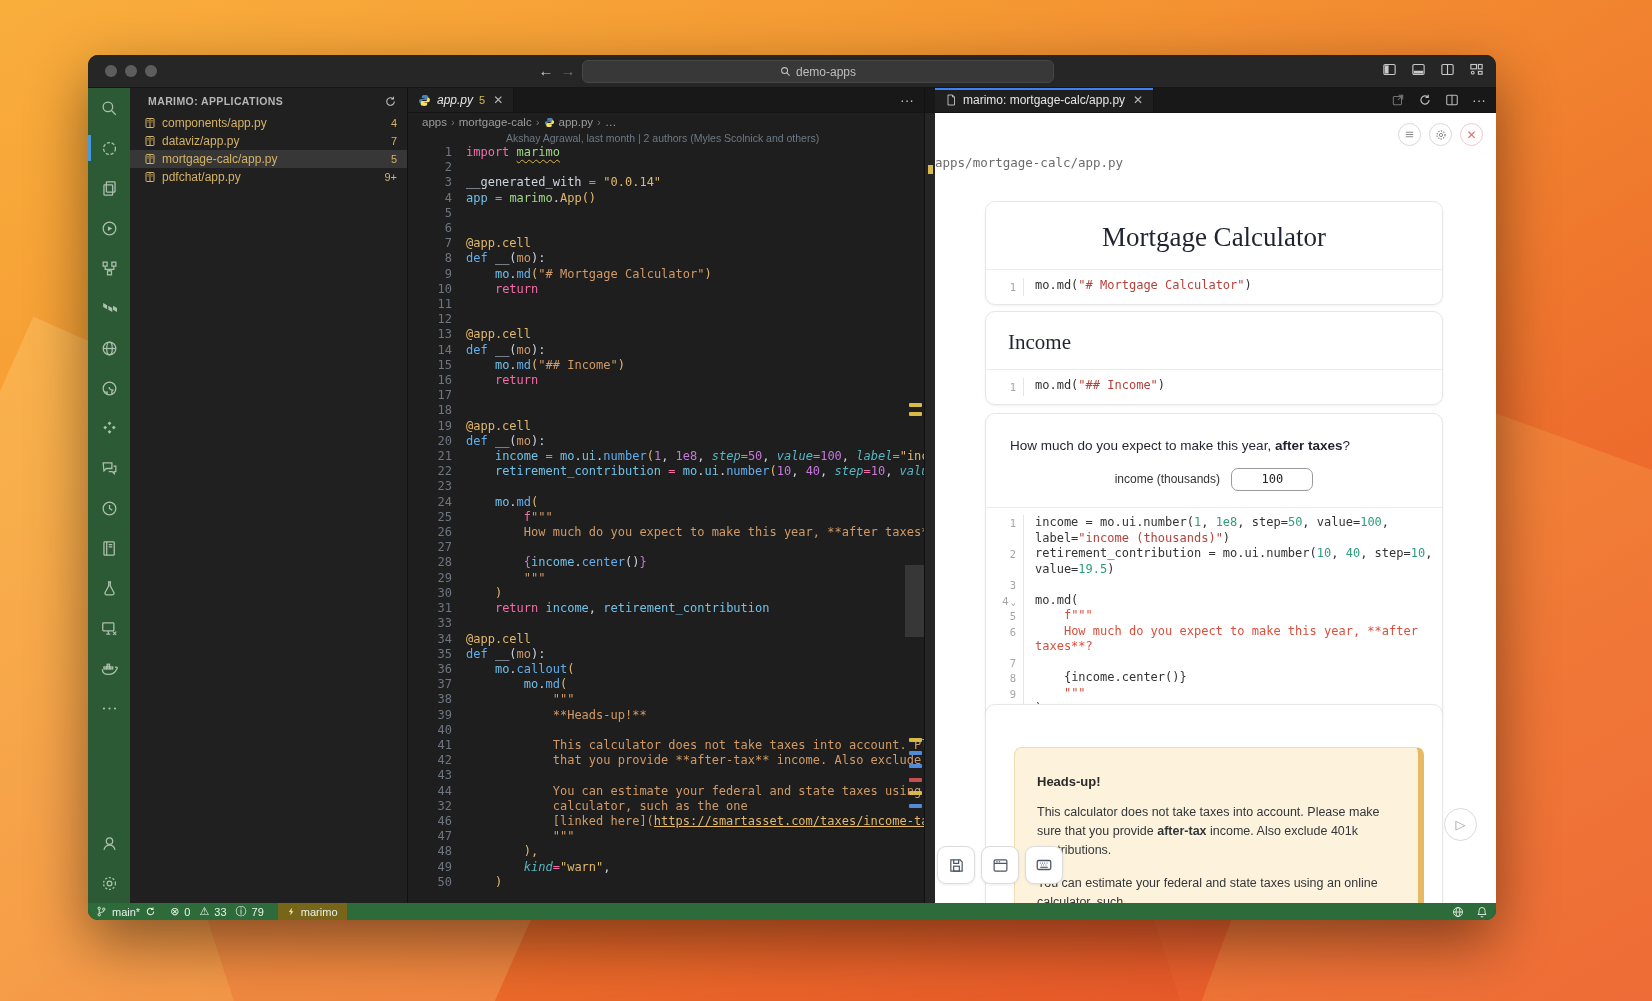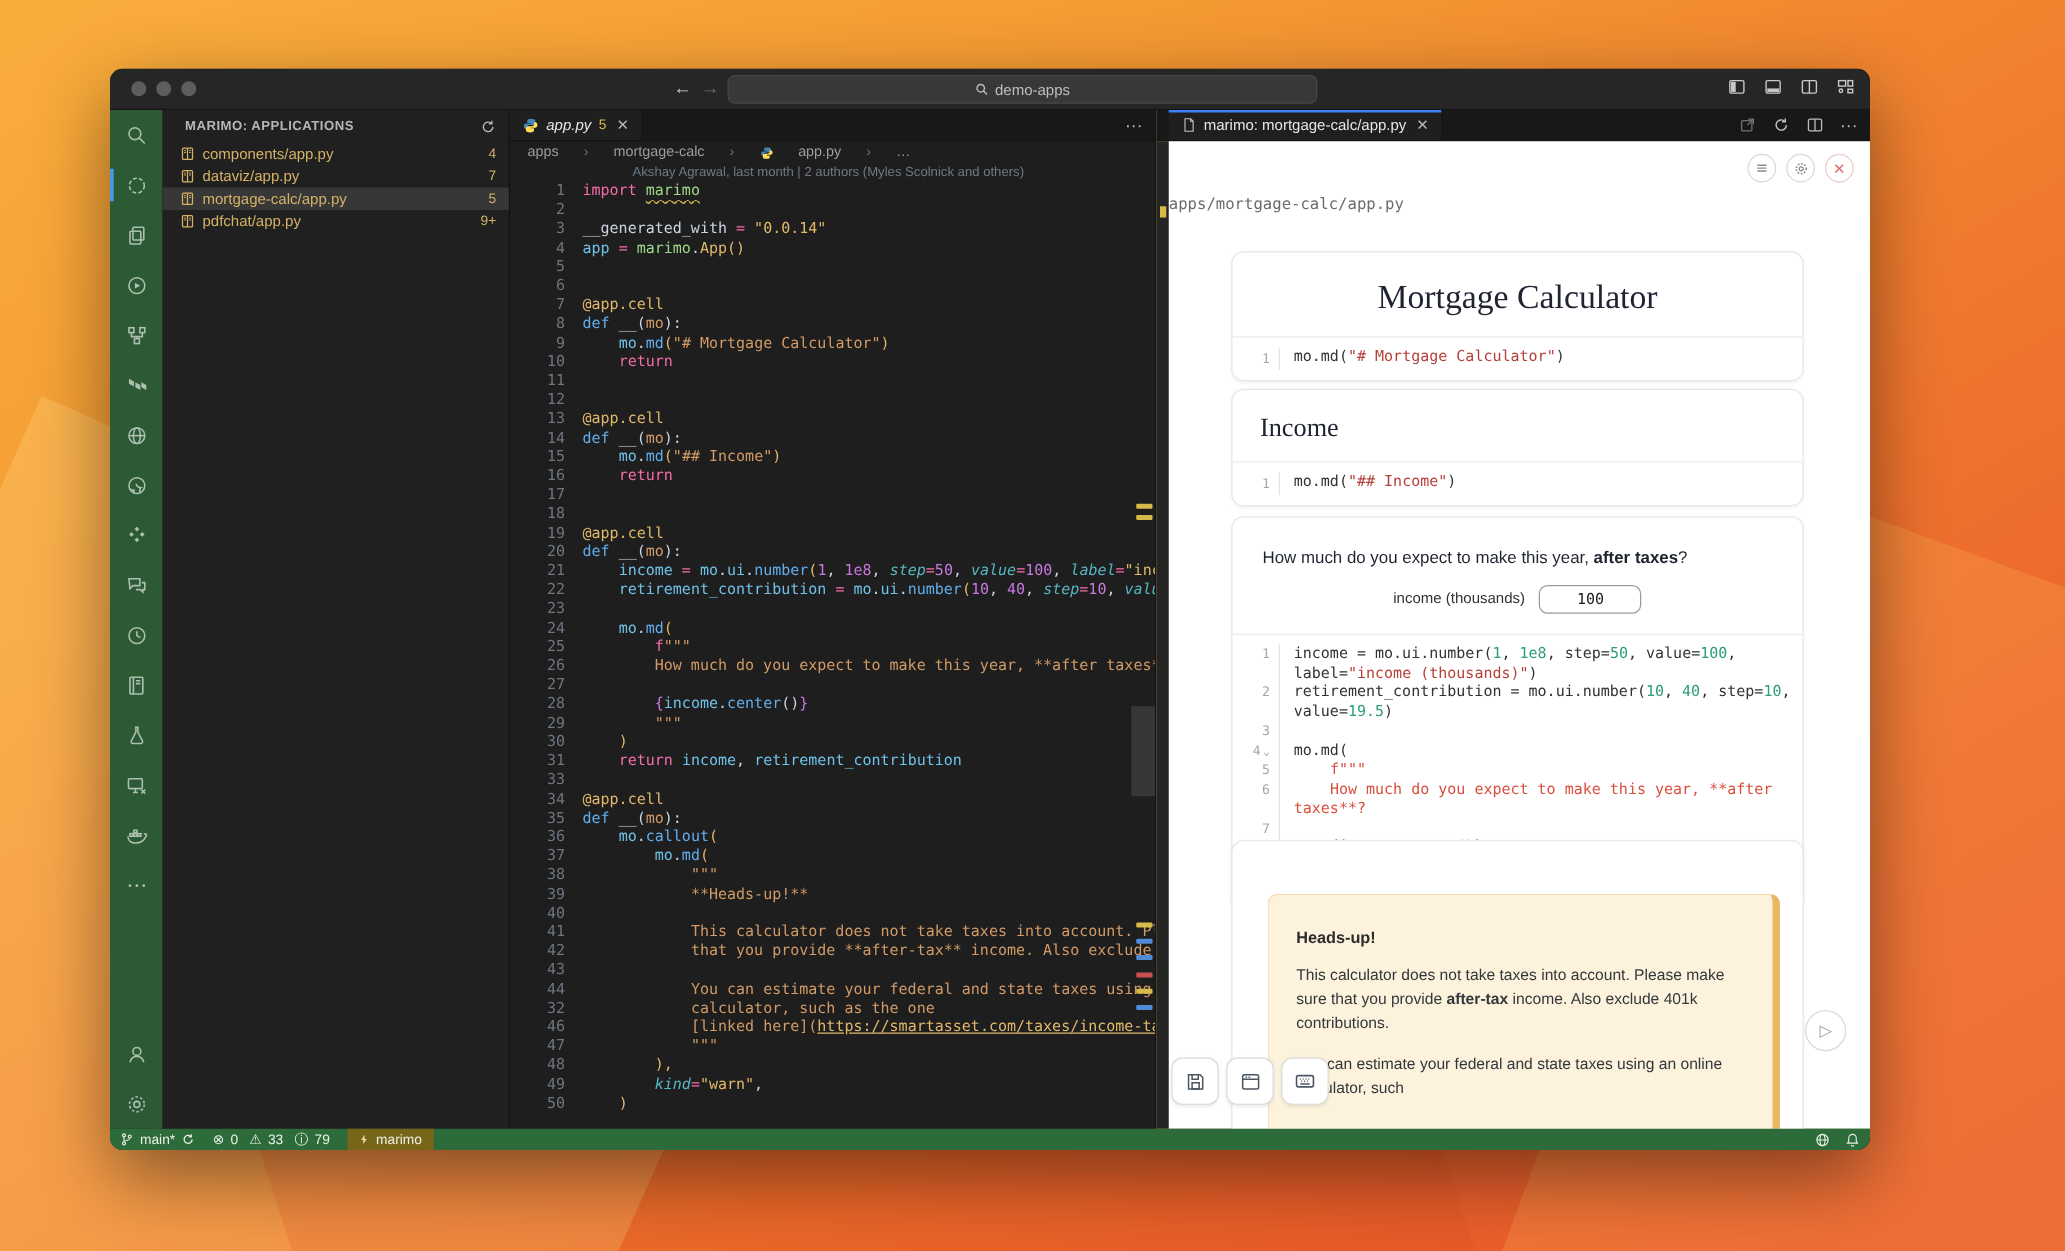--- a/index.html
+++ b/index.html
@@ -40,21 +40,21 @@
 
   
   .group1 { position:absolute; left:320px; top:33px; width:516px; height:815px; background:#1e1e1e; }
   .tabbar { position:absolute; left:0; top:0; width:100%; height:25px; background:#181818; border-bottom:1px solid #141414; display:flex; align-items:stretch; }
   .tab { display:flex; align-items:center; gap:6px; padding:0 10px; background:#1f1f1f; border-right:1px solid #141414; font-size:12px; color:#e6e6e6; position:relative; }
   .tab.preview .tabname { font-style:italic; }
   .tab .probbadge { color:#d7ba4a; font-size:11px; }
   .tab .close { color:#b6b6b6; font-size:12px; margin-left:2px; }
   .tab.activeblue::after { content:""; position:absolute; left:0; top:0; right:0; height:2px; background:#3b82f6; }
   .tab-actions { margin-left:auto; display:flex; align-items:center; gap:12px; padding:0 10px; color:#bdbdbd; }
-  .breadcrumbs { position:absolute; left:0; top:25px; width:100%; height:18px; display:flex; align-items:center; gap:20px; padding-left:14px; color:#9d9d9d; font-size:11.5px; background:#1e1e1e; }
+  .breadcrumbs { position:absolute; left:0; top:25px; width:100%; height:18px; display:flex; align-items:center; gap:4px; padding-left:14px; color:#9d9d9d; font-size:11.5px; background:#1e1e1e; }
   .crumb-sep { color:#6f6f6f; }
   .blame { position:absolute; left:98px; top:44px; font-size:10.5px; color:#6d7a86; font-family:"Liberation Sans",sans-serif; }
   .code { position:absolute; left:0; top:57px; width:100%; height:758px; overflow:hidden; font-family:"DejaVu Sans Mono",monospace; font-size:12px; line-height:15.2px; }
   .cl { display:flex; white-space:pre; }
   .cl .g { flex:0 0 44px; text-align:right; color:#6e7681; padding-right:0; }
   .cl .c { padding-left:14px; color:#ccd4e0; }
   .tk-kwp { color:#f46ca8; } .tk-op { color:#f46ca8; }
   .tk-kwb { color:#61afef; }
   .tk-fn  { color:#61aeee; }
   .tk-v   { color:#6fc1e8; }
@@ -521,21 +521,21 @@
                 <span class="wg" style="flex: 0 0 30px; text-align: right; color: rgb(165, 165, 165); font-size: 10.5px; font-family: &quot;DejaVu Sans Mono&quot;, monospace; padding-top: 2px;">9</span>
                 <span style="flex: 1 1 0%; border-left: 1px solid rgb(228, 228, 228); margin-left: 7px; padding-left: 11px; white-space: pre-wrap; word-break: break-word; font-family: &quot;DejaVu Sans Mono&quot;, monospace; font-size: 12px; line-height: 15.5px; color: rgb(51, 51, 51);"><span class="wk-r">    """</span></span>
               </div>
               <div style="display: flex;">
                 <span class="wg" style="flex: 0 0 30px; text-align: right; color: rgb(165, 165, 165); font-size: 10.5px; font-family: &quot;DejaVu Sans Mono&quot;, monospace; padding-top: 2px;">10</span>
                 <span style="flex: 1 1 0%; border-left: 1px solid rgb(228, 228, 228); margin-left: 7px; padding-left: 11px; white-space: pre-wrap; word-break: break-word; font-family: &quot;DejaVu Sans Mono&quot;, monospace; font-size: 12px; line-height: 15.5px; color: rgb(51, 51, 51);"><span class="wk-t">)</span></span>
               </div>
             </div>
         </div>
 
-        <div class="card" style="top:559px;height:240px">
+        <div class="card" style="top:591px;height:240px">
           <div class="callout">
             <h4>Heads-up!</h4>
             <p><span>This calculator does not take taxes into account. Please make sure that you provide </span><b>after-tax</b><span> income. Also exclude 401k contributions.</span></p>
             <p><span>You can estimate your federal and state taxes using an online calculator, such</span></p>
           </div>
         </div>
 
         <div class="fab" style="left:2px;top:733px">
           <svg width="17" height="17" viewBox="0 0 24 24">
               <path d="M4 4h13l3 3v13H4z" fill="none" stroke="#4b5563" stroke-width="1.7"></path>

